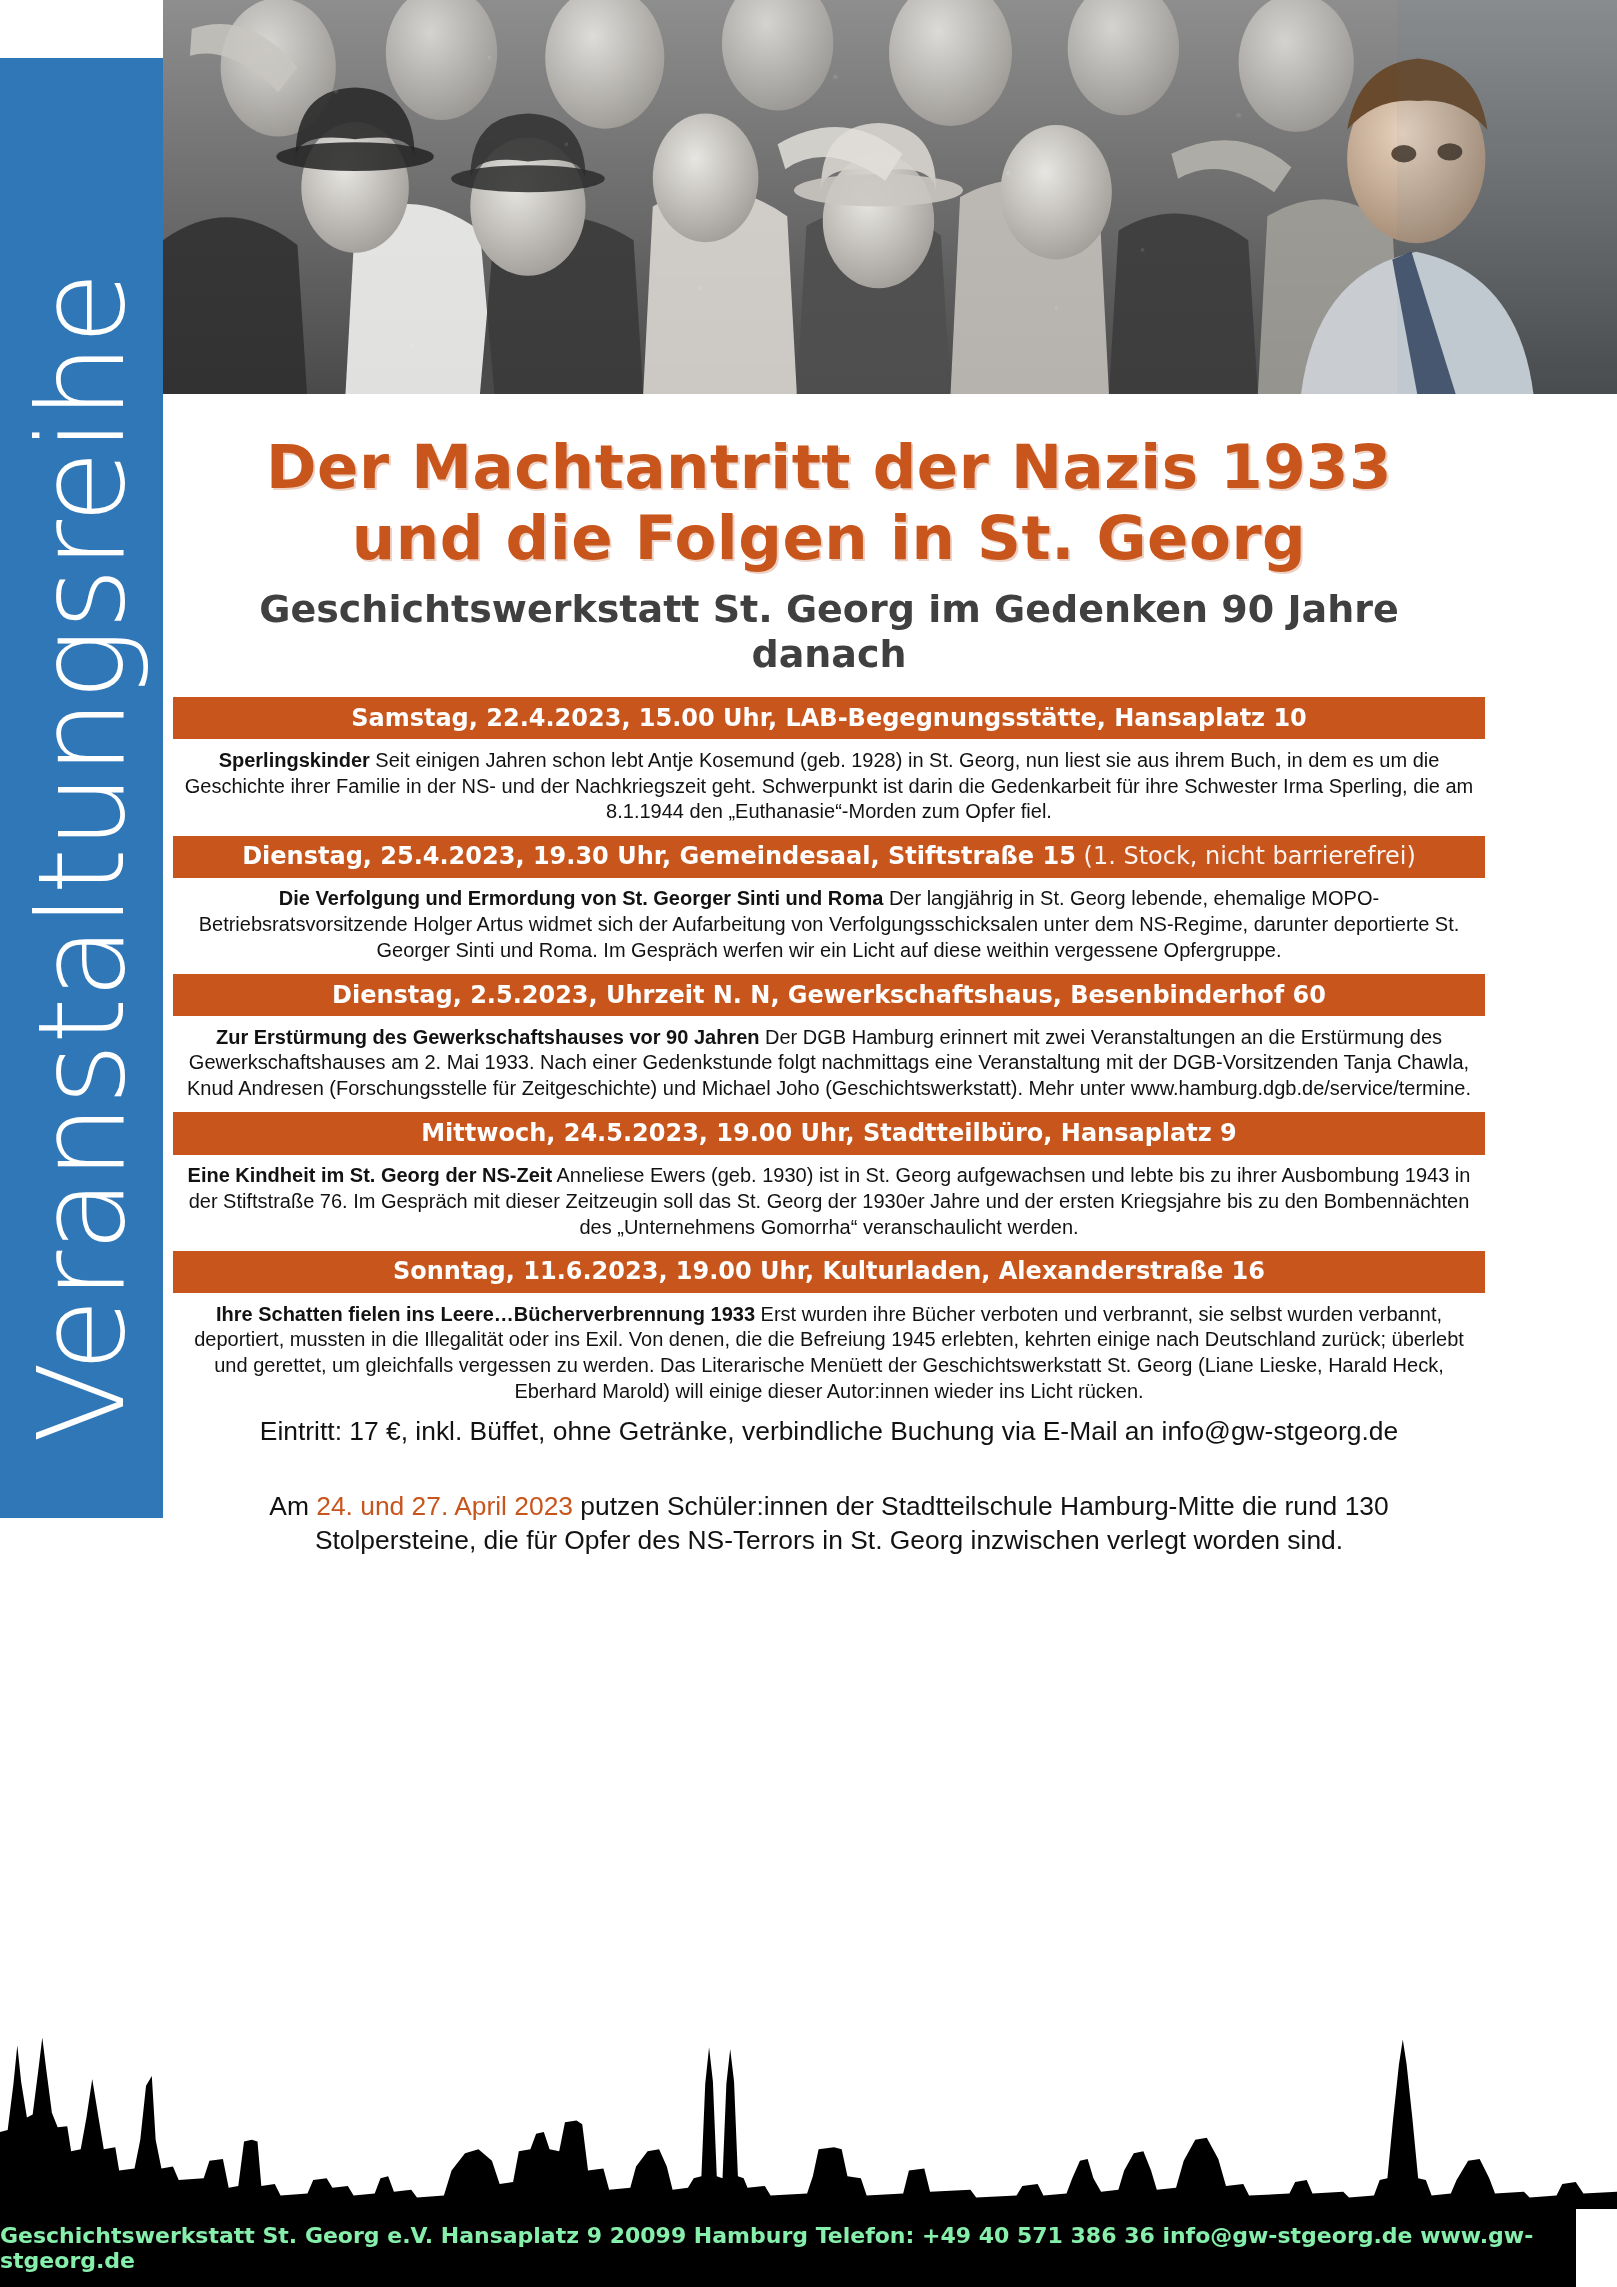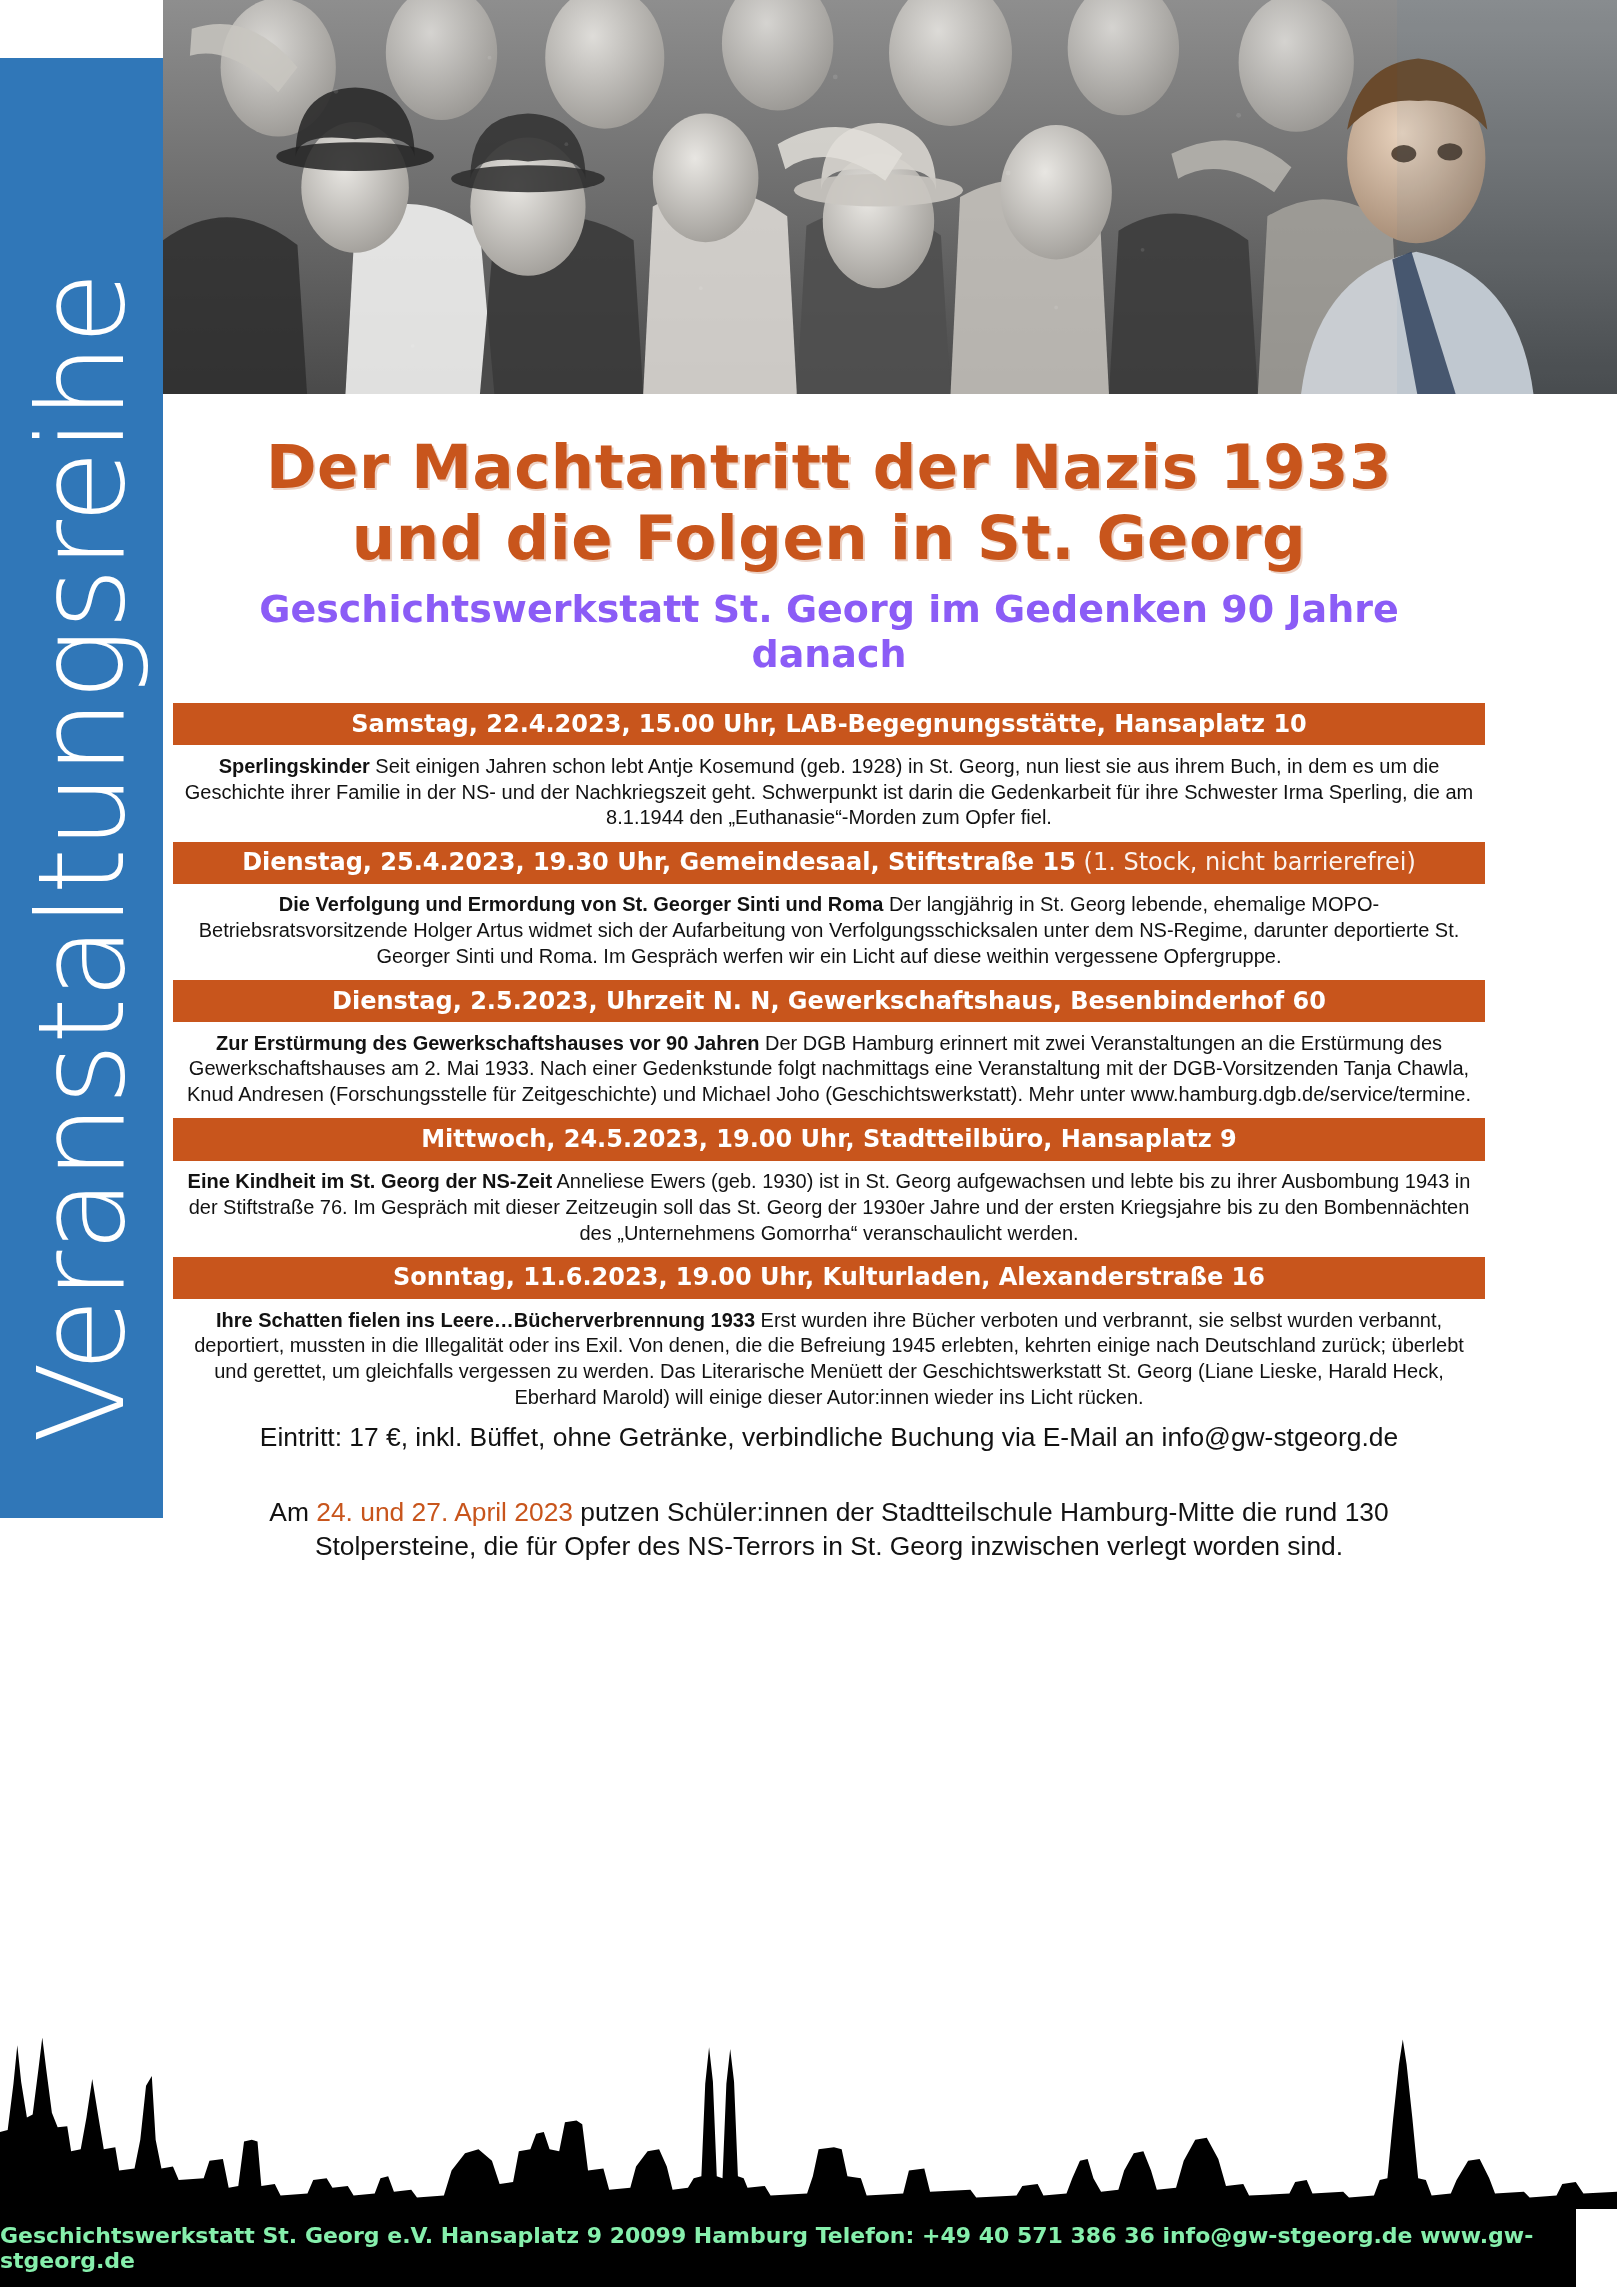--- a/index.html
+++ b/index.html
@@ -80,31 +80,31 @@
     font-family: "DejaVu Sans", sans-serif;
     font-weight: bold;
     font-size: 61px;
     line-height: 1.16;
     letter-spacing: 0.5px;
     margin: 0;
     white-space: pre-line;
     text-shadow: 1.9px 1.9px 0 rgba(180,70,20,0.25);
   }
   .poster-subtitle {
-    color: #8b5cf6;
+    color: #404040;
     font-family: "DejaVu Sans", sans-serif;
     font-weight: bold;
     font-size: 38px;
     line-height: 1.2;
     margin: 13.4px 0 0 0;
     text-align: center;
   }
 
   
-  .events { margin-top: 25px; }
+  .events { margin-top: 19px; }
 
   .event { margin-bottom: 0; }
 
   .event-header {
     background: #c8551c;
     color: #ffffff;
     text-align: center;
     font-family: "DejaVu Sans", sans-serif;
     font-size: 24px;
     line-height: 1.0;

